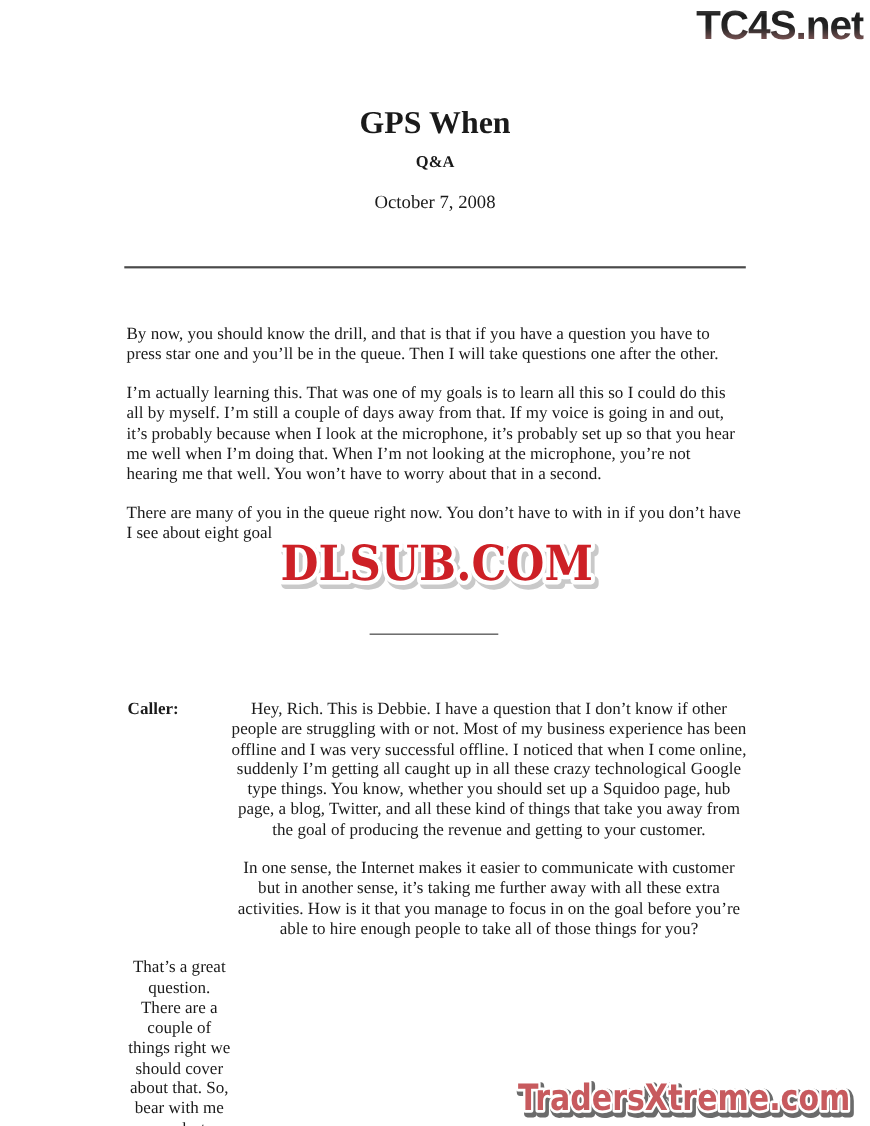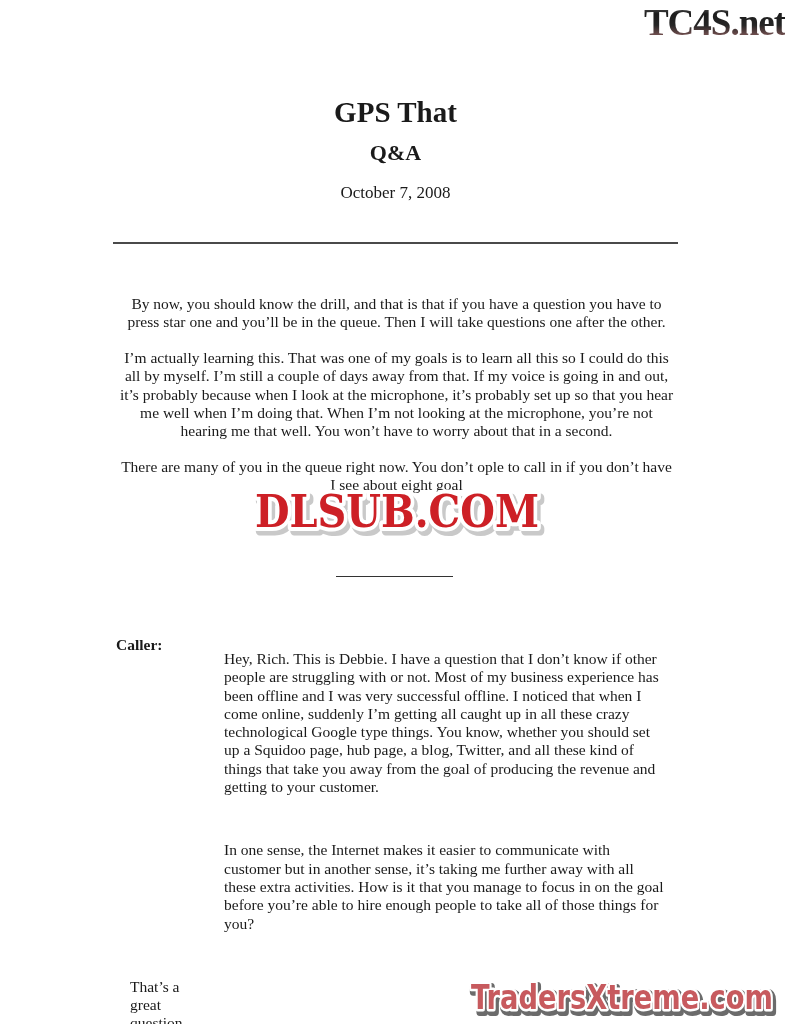--- a/index.html
+++ b/index.html
@@ -9,78 +9,78 @@
     width:791px; height:1024px;
     margin:0 auto;
     background:#ffffff;
     font-family:"Liberation Serif", serif;
     color:#1a1a1a;
     overflow:hidden;
   }
   
   .tc4s {
     position:absolute; top:0px; right:6px;
-    font-family:Liberation Serif, serif;
+    font-family:Liberation Sans, sans-serif;
     font-weight:bold; font-size:37px; line-height:46px;
     letter-spacing:-1px;
     background:linear-gradient(180deg,#8c8c8c 0%,#1c1c1c 30%,#262626 55%,#8f5f5f 85%,#b08484 100%);
     -webkit-background-clip:text; background-clip:text;
     -webkit-text-fill-color:transparent; color:transparent;
   }
   
   .doc-header { position:absolute; top:96px; left:0; width:100%; text-align:center; }
   .doc-title { font-size:29px; font-weight:bold; }
-  .doc-subtitle { font-size:22px; font-weight:bold; margin-top:11px; }
+  .doc-subtitle { font-size:15px; font-weight:bold; margin-top:11px; }
   .doc-date { font-size:17px; font-weight:normal; margin-top:17px; }
   
   .rule-long { position:absolute; top:242px; left:113px; width:565px; height:2px; background:#4a4a4a; }
   .rule-mini { position:absolute; top:576px; left:336px; width:117px; height:1px; background:#333; }
   
   .intro {
     position:absolute; top:295px; left:115px; width:563px;
-    font-size:15.5px; line-height:18.3px;text-align:center;
+    font-size:15.5px; line-height:18.3px;
   }
   .intro p { margin:0 0 17.5px 0; }
   .obscured .tline { white-space:nowrap; height:18.3px; overflow:visible; }
   .tline-split { position:relative; }
   .frag-right { position:absolute; left:417px; top:0; }
   
   .dialog {
     position:absolute; top:636px; left:116px; width:563px;
     display:grid; grid-template-columns:94px 1fr; row-gap:17px;
     font-size:15.5px; line-height:18.3px;
   }
   .speaker { font-weight:bold; }
-  .dialog p { margin:14px; }
+  .dialog p { margin:0;text-align:center; }
   
   .dlsub { position:absolute; left:248px; top:482px; }
   .traders { position:absolute; left:462px; top:975px; }
   .wm-text { font-family:"DejaVu Serif", serif; font-weight:bold; }
   .logo-text { font-family:"DejaVu Sans", sans-serif; font-weight:bold; }
 </style>
 </head>
 <body>
 
 <div class="page">
 
   <div class="tc4s">TC4S.net</div>
 
   <div class="doc-header">
-    <div class="doc-title">GPS That</div>
+    <div class="doc-title">GPS When</div>
     <div class="doc-subtitle">Q&amp;A</div>
     <div class="doc-date">October 7, 2008</div>
   </div>
 
   <div class="rule-long"></div>
 
   <div class="intro">
     <p>By now, you should know the drill, and that is that if you have a question you have to press star one and you’ll be in the queue. Then I will take questions one after the other.</p>
     <p>I’m actually learning this. That was one of my goals is to learn all this so I could do this all by myself. I’m still a couple of days away from that. If my voice is going in and out, it’s probably because when I look at the microphone, it’s probably set up so that you hear me well when I’m doing that. When I’m not looking at the microphone, you’re not hearing me that well. You won’t have to worry about that in a second.</p>
     <div class="obscured">
-      <div class="tline">There are many of you in the queue right now. You don’t ople to call in if you don’t have</div>
+      <div class="tline">There are many of you in the queue right now. You don’t have to with in if you don’t have</div>
       <div class="tline">I see about eight goal</div>
     </div>
   </div>
 
   <svg class="dlsub" width="298" height="58" viewBox="0 0 298 58">
     <text class="wm-text" x="10" y="49" font-size="44" textLength="284" lengthAdjust="spacingAndGlyphs" paint-order="stroke" stroke-width="9" stroke-linejoin="round" fill="#c9c9c9" stroke="#c9c9c9">DLSUB.COM</text>
     <text class="wm-text" x="7" y="45" font-size="44" textLength="284" lengthAdjust="spacingAndGlyphs" paint-order="stroke" stroke-width="8" stroke-linejoin="round" fill="#cd2026" stroke="#ffffff">DLSUB.COM</text>
   </svg>
 
   <div class="rule-mini"></div>

